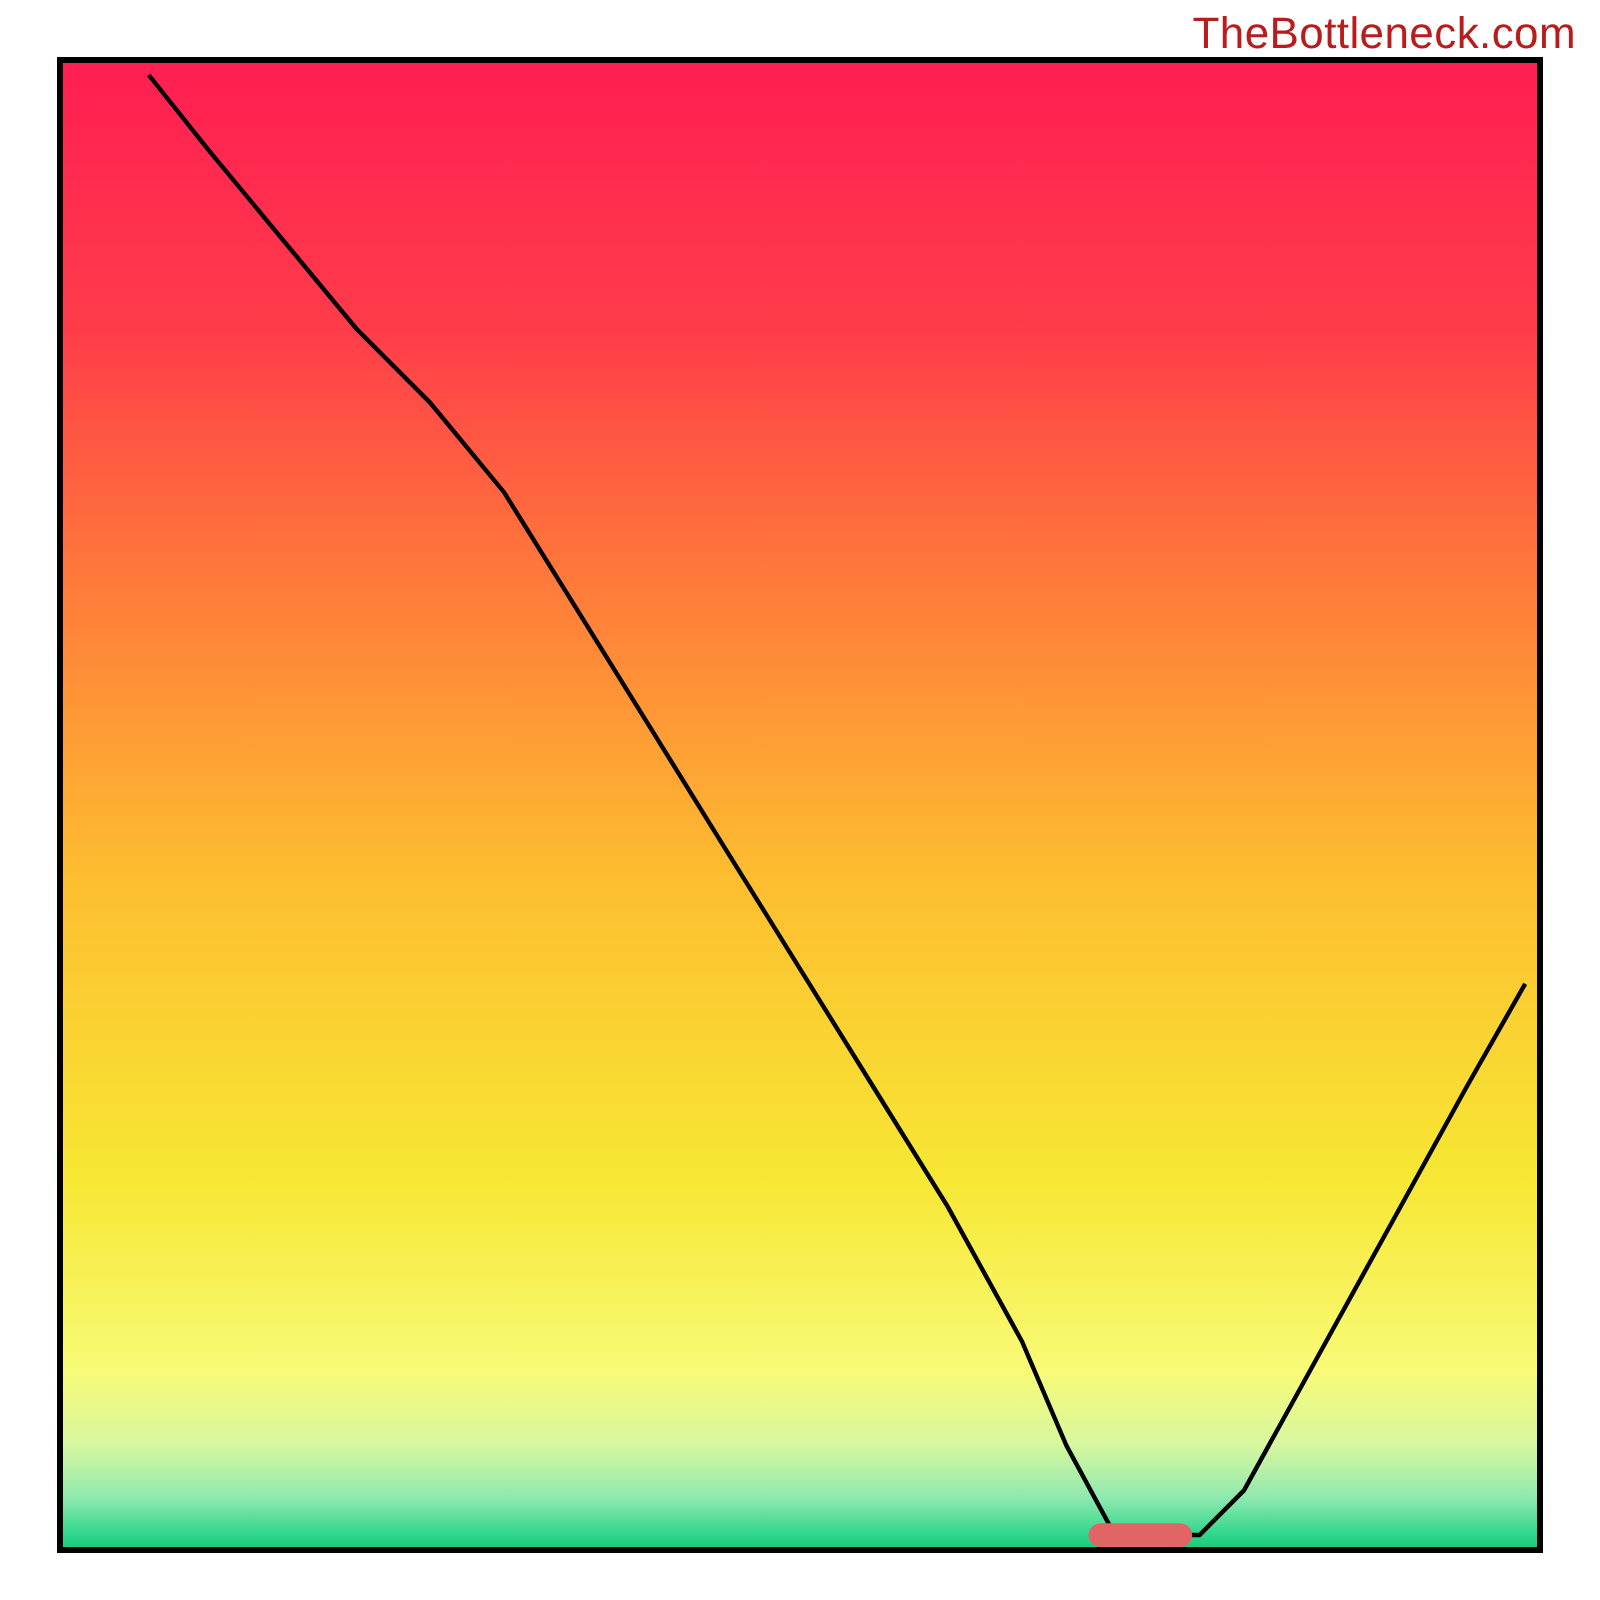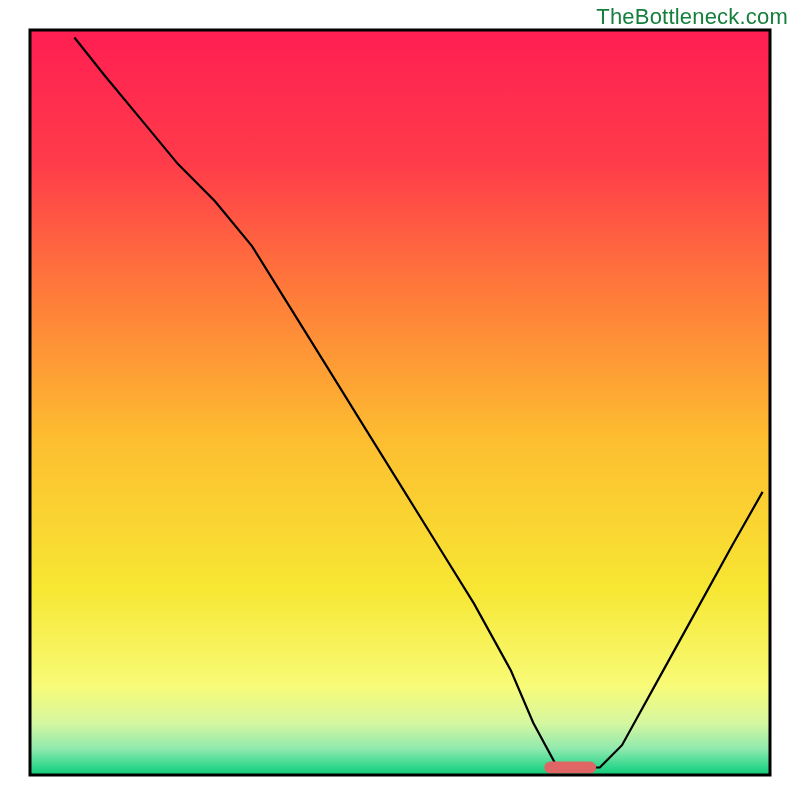--- a/index.html
+++ b/index.html
@@ -14,21 +14,21 @@
     position: relative;
     width: 800px;
     height: 800px;
   }
   .watermark {
     position: absolute;
     top: 4px;
     right: 12px;
     font-size: 22px;
     font-weight: 500;
-    color: #15803d;
+    color: #b91c1c;
     letter-spacing: 0.2px;
   }
   svg {
     display: block;
   }
 </style>
 </head>
 <body>
 
 <div class="container">

